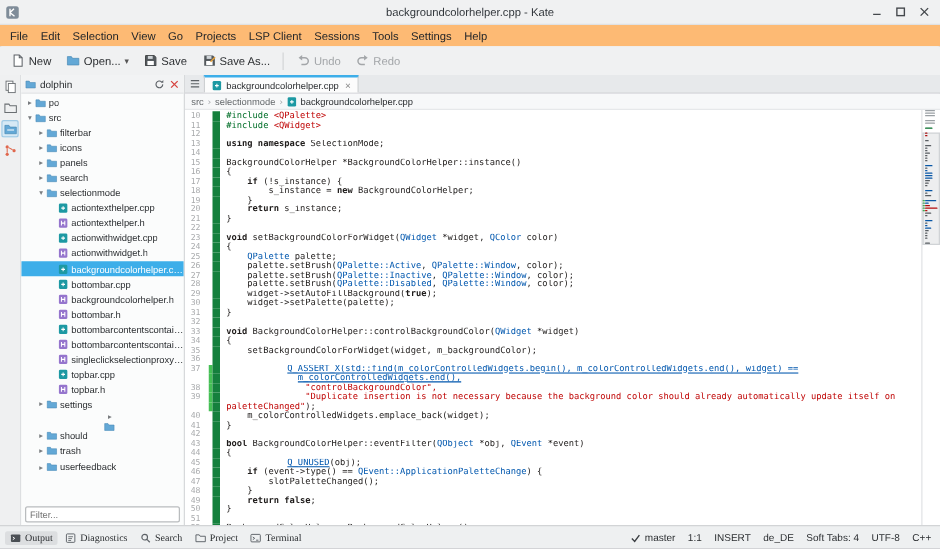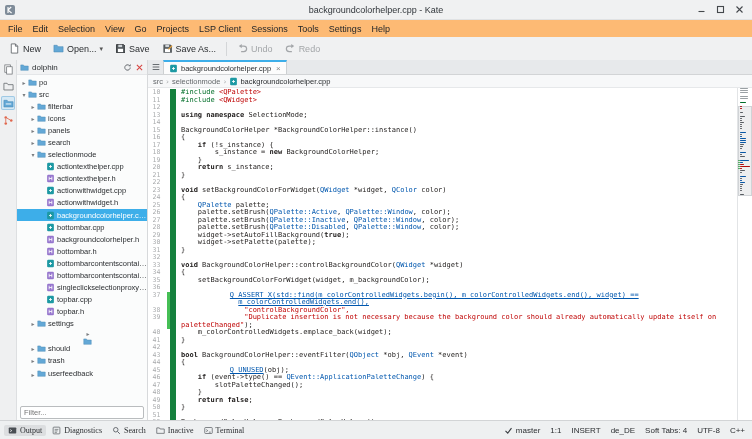--- a/index.html
+++ b/index.html
@@ -660,21 +660,21 @@
             </svg>
           </span>
           <span>Search</span>
         </div>
         <div class="sbtn">
           <span class="ic">
             <svg width="9" height="9" viewBox="0 0 12 12">
               <path d="M1 2.5h3.5l1 1.5H11v5.8H1z" fill="none" stroke="#5c6166" stroke-width="1"></path>
             </svg>
           </span>
-          <span>Inactive</span>
+          <span>Project</span>
         </div>
         <div class="sbtn">
           <span class="ic">
             <svg width="9" height="9" viewBox="0 0 12 12">
               <rect x="1" y="2" width="10" height="8" rx="1" fill="none" stroke="#5c6166" stroke-width="1"></rect>
               <path d="M3 4.8l2 1.4L3 7.6M6.5 8.2H9" stroke="#5c6166" stroke-width="1" fill="none"></path>
             </svg>
           </span>
           <span>Terminal</span>
         </div>

